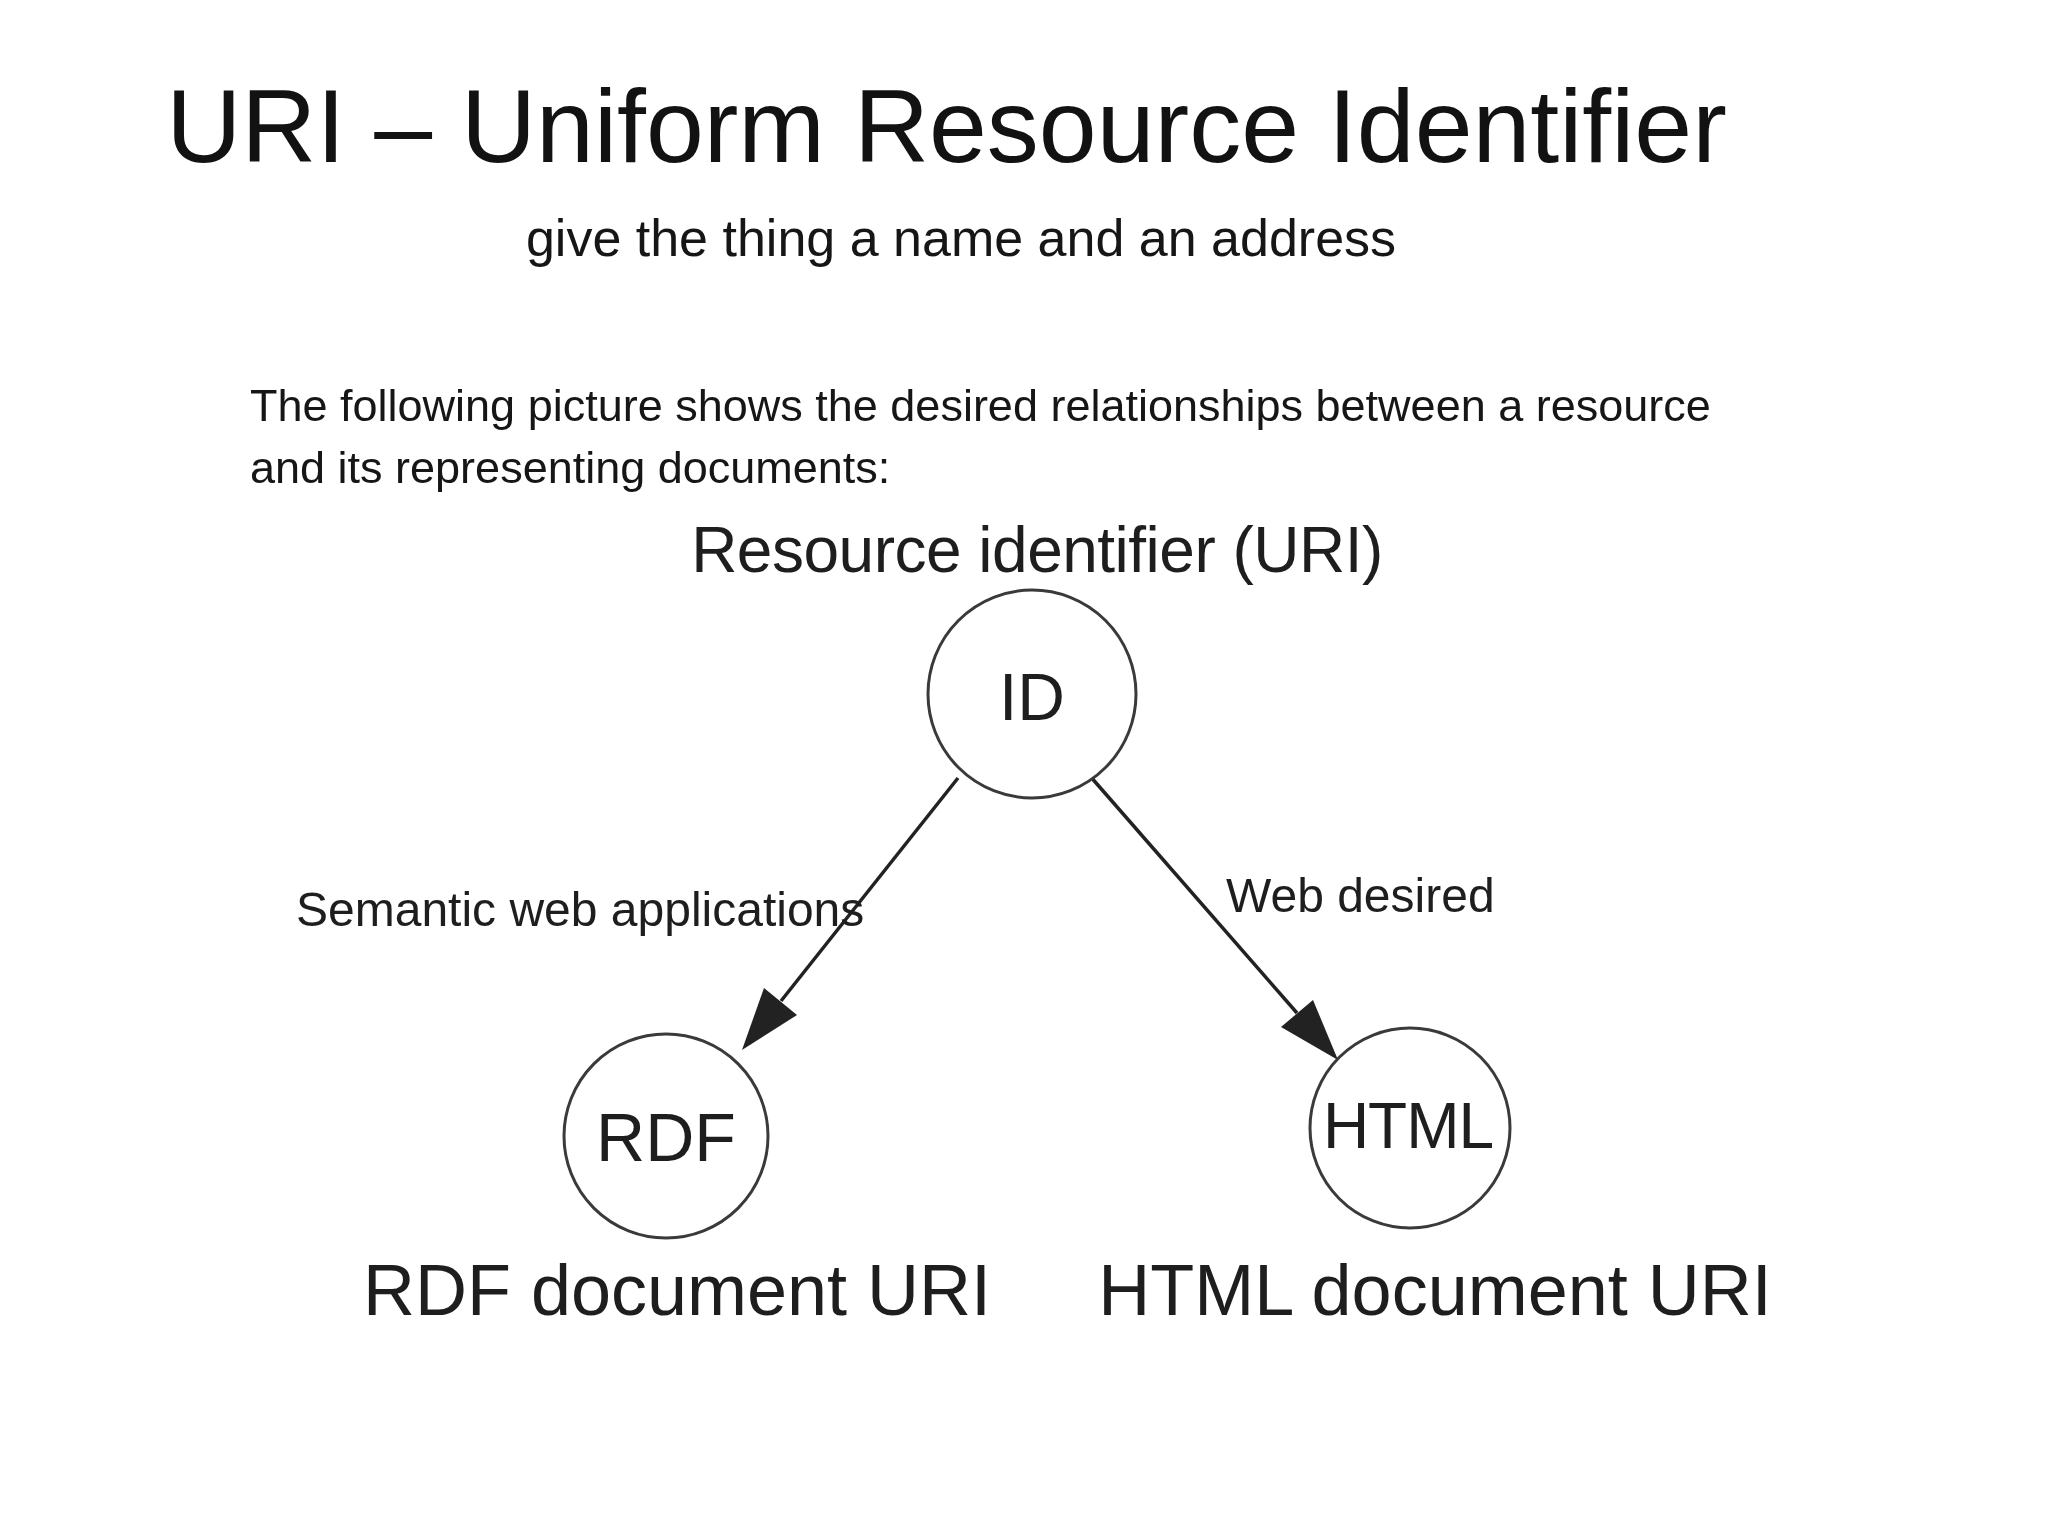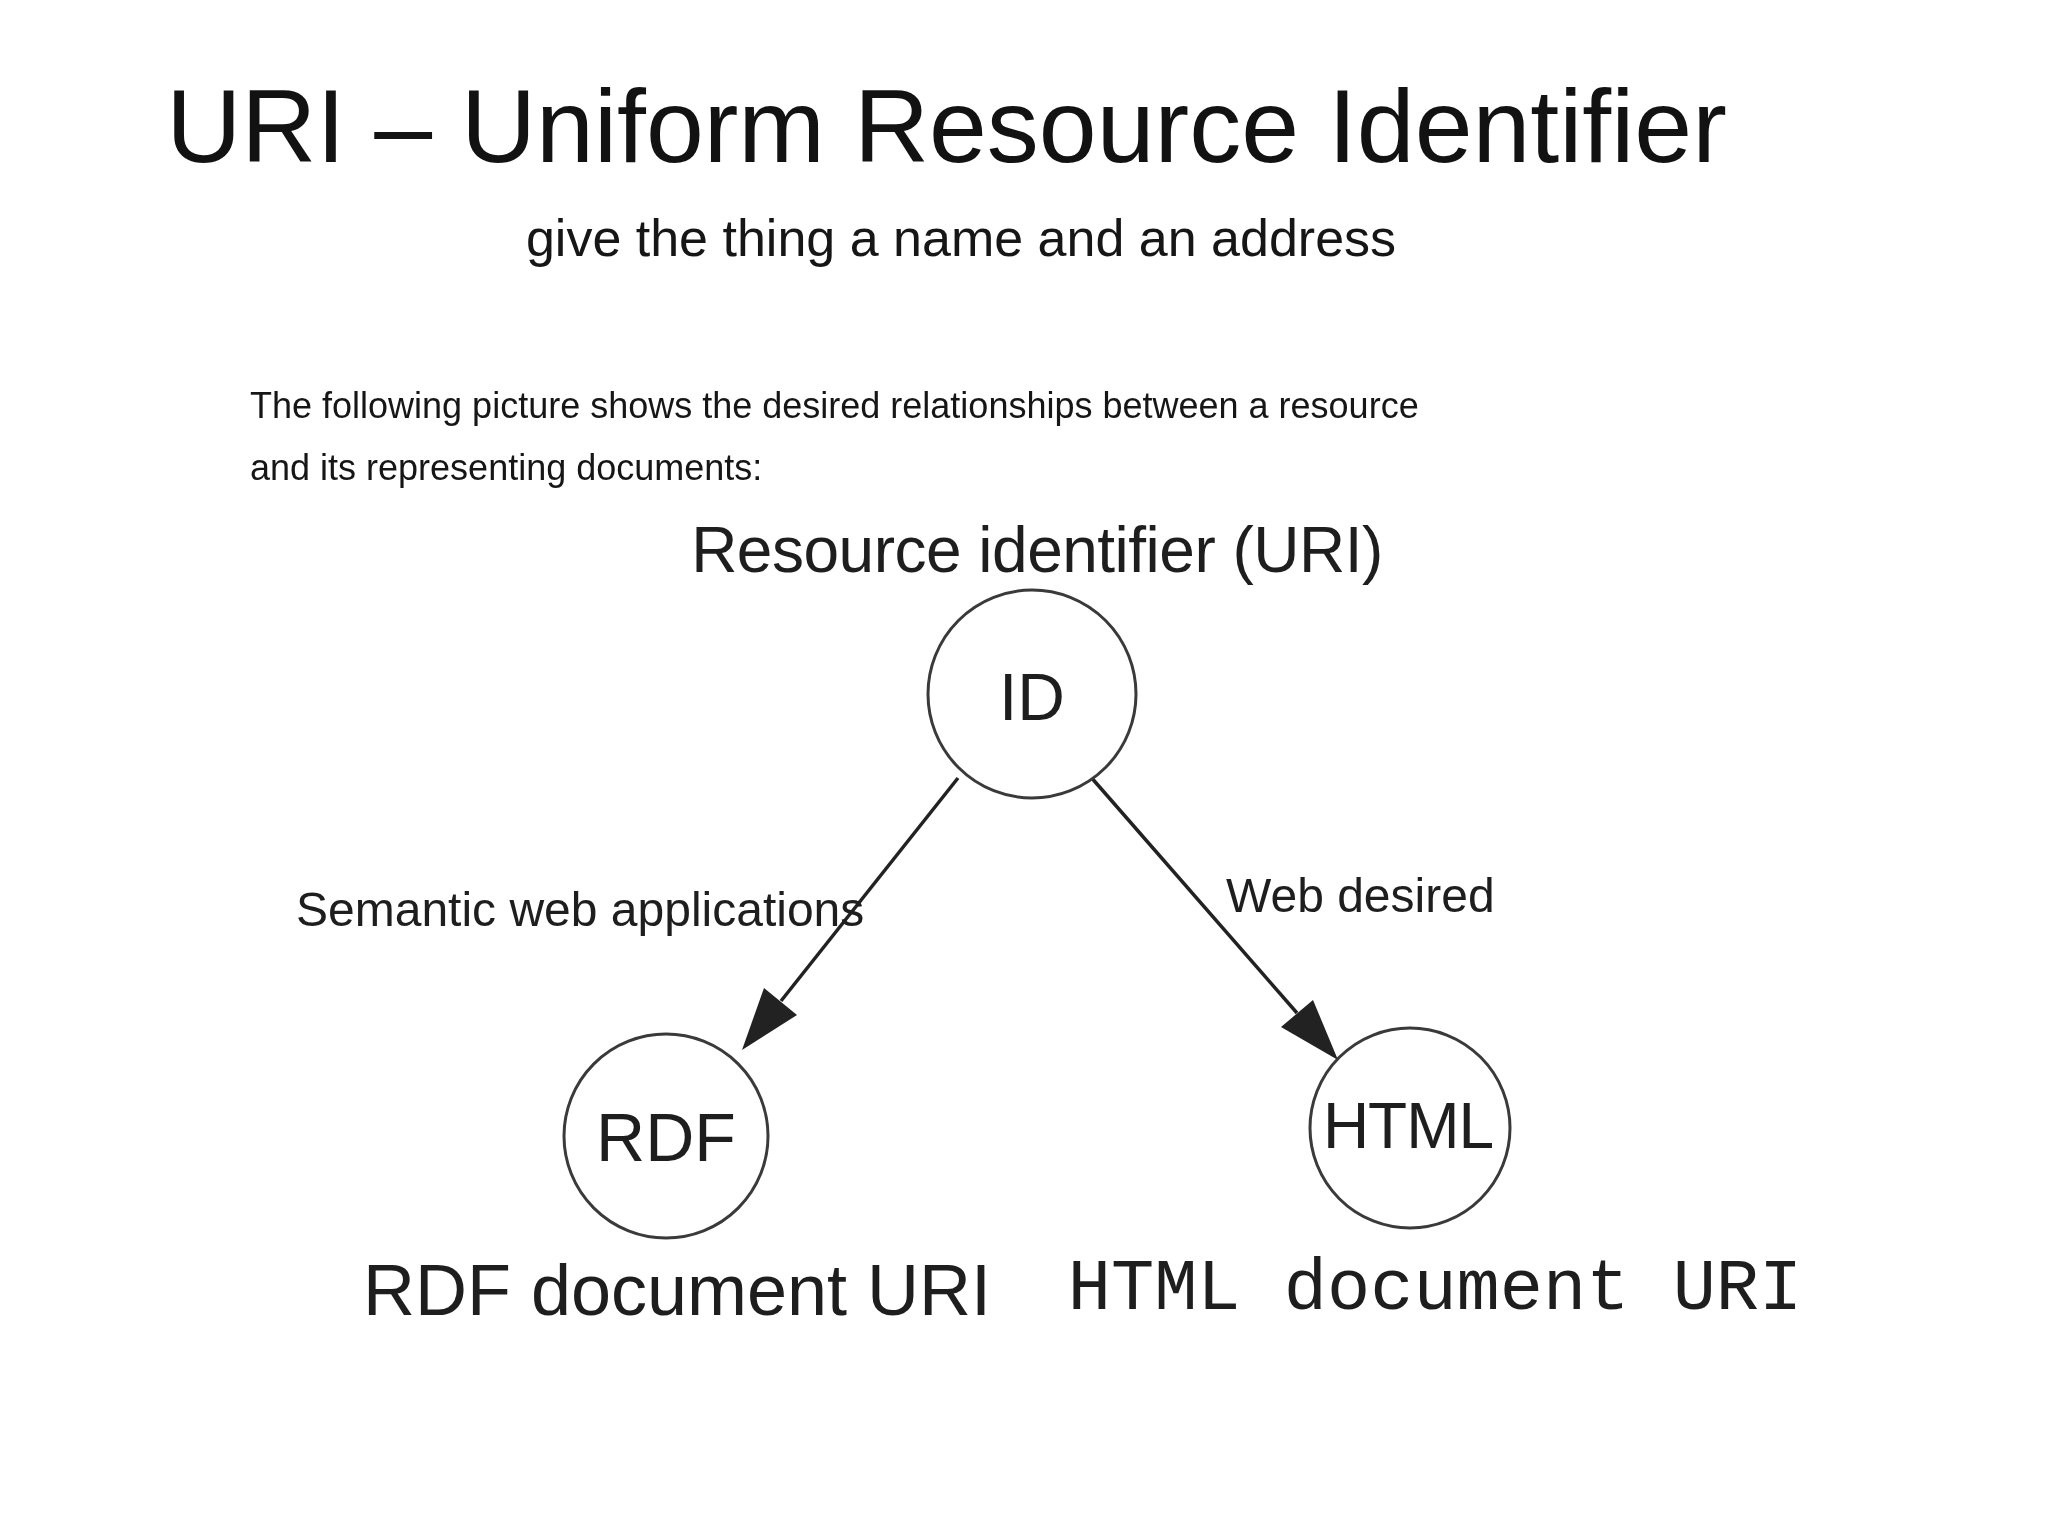--- a/index.html
+++ b/index.html
@@ -28,21 +28,21 @@
   .subtitle {
     position: absolute; left: 0; right: 0; top: 212px;
     text-align: center;
     font-size: 52px; font-weight: 400; line-height: 1;
     color: #161616;
     white-space: nowrap;
     margin-left: 29px;
   }
   .body-text {
     position: absolute; left: 250px; top: 375px;
-    font-size: 36px; line-height: 62px; font-weight: 400;
+    font-size: 45px; line-height: 62px; font-weight: 400;
     color: #161616;
   }
   .body-text .line { display: block; white-space: nowrap; }
 
   .diagram { position: absolute; inset: 0; padding-left: 42px; }
   .diagram svg { position: absolute; left: 0; top: 0; width: 2048px; height: 1536px; }
 
   .dg-text {
     position: absolute;
     color: var(--diagram-ink);
@@ -57,21 +57,21 @@
   .node-label { transform: translate(-50%, -50%); }
   .node-label.id   { left: 1032px; top: 697px;  font-size: 66px; }
   .node-label.rdf  { left: 666px;  top: 1137px; font-size: 68px; }
   .node-label.html { left: 1408px; top: 1126px; font-size: 64px; letter-spacing: -1px; }
 
   .edge-label.left  { left: 296px;  top: 886px; font-size: 48px; }
   .edge-label.right { left: 1226px; top: 872px; font-size: 48px; }
 
   .caption { transform: translateX(-50%); font-size: 72px; }
   .caption.left  { left: 677px;  top: 1254px; }
-  .caption.right { left: 1435px; top: 1254px; font-family: Liberation Mono, monospace; }
+  .caption.right { left: 1435px; top: 1254px; }
 
   .edge-line { stroke: #222; stroke-width: 3.5; fill: none; }
   .arrow-head { fill: #222; stroke: none; }
   .node-circle { fill: #ffffff; stroke: var(--stroke); stroke-width: 3; }
 </style>
 </head>
 <body>
 
 <div class="slide">
 

